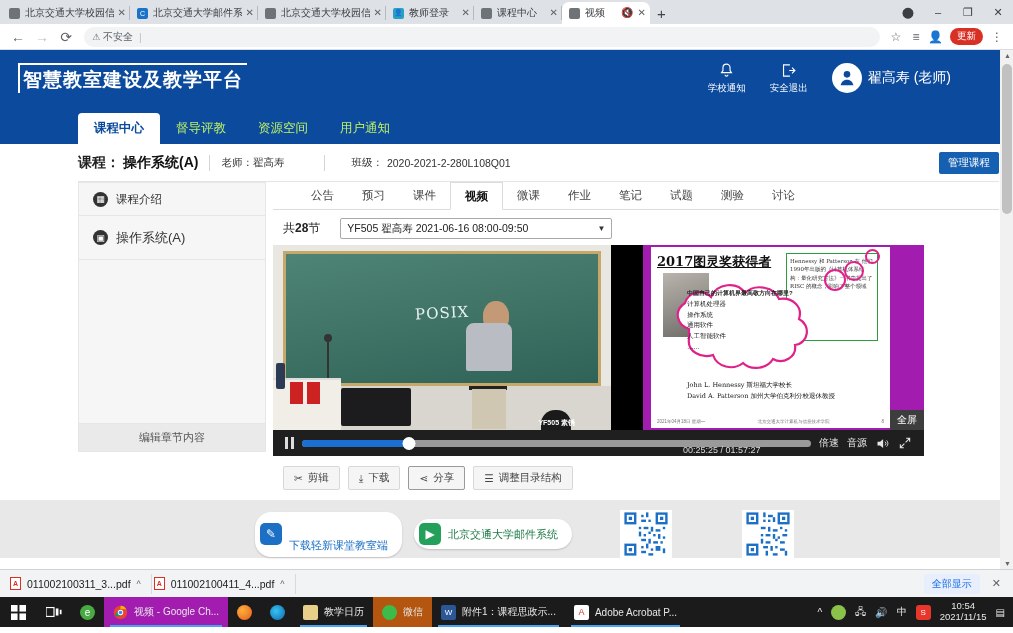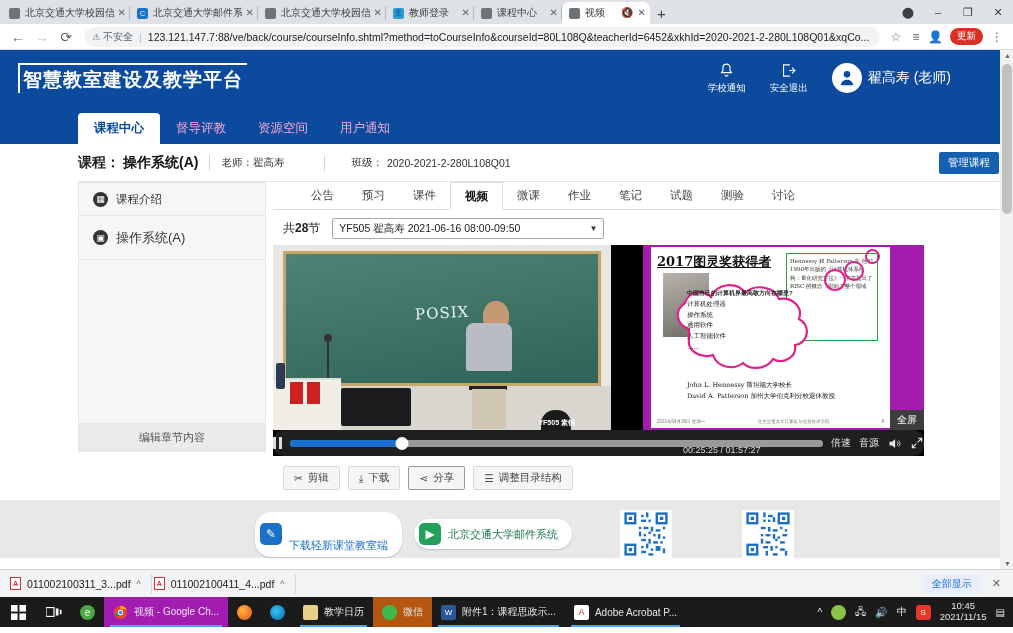--- a/index.html
+++ b/index.html
@@ -51,21 +51,21 @@
      border-top:2px solid #fff; border-left:2px solid #fff; padding:2px 4px 0 3px; }
   .header-right { margin-left:auto; display:flex; align-items:center; gap:24px; padding-right:44px; }
   .hdr-item { display:flex; flex-direction:column; align-items:center; font-size:9.5px; gap:3px; }
   .hdr-item svg { display:block; }
   .user-chip { display:flex; align-items:center; gap:6px; }
   .avatar-circle { width:30px; height:30px; border-radius:50%; background:#fff; display:flex;
      align-items:center; justify-content:center; }
   .user-name { font-size:14px; }
 
   .navbar { background:#0b4a9c; height:38px; display:flex; align-items:flex-end; padding-left:78px; }
-  .navtab { font-size:12.5px; color:#f9a8d4; padding:7px 16px; }
+  .navtab { font-size:12.5px; color:#bef264; padding:7px 16px; }
   .navtab.active { background:#fff; color:#0b4a9c; border-radius:4px 4px 0 0; font-weight:bold; }
 
   .course-bar { background:#fff; height:38px; display:flex; align-items:center;
      margin:0 14px 0 78px; border-bottom:1px solid #e4e4e4;justify-content:center; }
   .course-bar .cb-label { font-size:14px; font-weight:bold; color:#222; }
   .course-bar .cb-name { font-size:14px; font-weight:bold; color:#111; margin-left:3px;}
   .cb-sep { width:1px; height:16px; background:#d5d5d5; margin:0 11px; }
   .cb-small { font-size:10.5px; color:#333; }
   .manage-btn { margin-left:auto; background:#1560b0; color:#fff; font-size:10.5px;
      padding:4px 9px; border-radius:2px; }
@@ -80,21 +80,21 @@
   .side-blank { background:#f6f6f6; border:1px solid #e6e6e6; border-top:none; height:164px; }
   .side-edit { background:#eaeaea; border:1px solid #e6e6e6; border-top:none; height:28px;
      display:flex; align-items:center; justify-content:center; font-size:11px; color:#555; }
 
   .content { flex:1; margin-left:7px; }
   .tabrow { display:flex; border-bottom:1px solid #dcdcdc; height:28px; padding-left:24px; }
   .ctab { font-size:11.5px; color:#444; padding:6px 14px 5px 14px; }
   .ctab.active { background:#fff; border:1px solid #dcdcdc; border-bottom:1px solid #fff;
      margin-bottom:-1px; font-weight:bold; color:#111; }
 
-  .seltool { display:flex; align-items:center; gap:12px; padding:8px 0 6px 10px; }
+  .seltool { display:flex; align-items:center; gap:20px; padding:8px 0 6px 10px; }
   .count { font-size:12px; color:#222; }
   .count b { font-weight:bold; }
   .select-box { width:272px; height:21px; border:1px solid #a9a9a9; border-radius:2px;
      background:#fff; display:flex; align-items:center; padding:0 6px;
      font-size:10.5px; color:#222; }
   .select-box .caret { margin-left:auto; font-size:8px; color:#333; }
 
   
   .player { width:651px; margin-left:0; background:#000; position:relative; }
   .video-stage { height:185px; display:flex; position:relative; }
@@ -139,21 +139,21 @@
   .cloud { position:absolute; left:18px; top:30px; width:190px; height:104px; }
   .cloud svg { width:100%; height:100%; }
   .cloud-text { position:absolute; left:36px; top:42px; font-size:6.5px; color:#222; line-height:1.65; }
   .cloud-text .q { font-weight:bold; font-size:6px; }
   .slide-list { position:absolute; left:36px; bottom:26px; font-size:6.5px; color:#111;
      line-height:1.7; font-family:"DejaVu Serif",serif; }
   .slide-foot { position:absolute; left:6px; bottom:4px; right:6px; font-size:4.5px; color:#777;
      display:flex; justify-content:space-between; }
   .pen-circle { position:absolute; border:2px solid #e0218a; border-radius:50%; }
 
-  .controls { height:26px; background:#1f1f1f; display:flex; align-items:center; padding:0 0; gap:8px;border-radius:11px; }
+  .controls { height:26px; background:#1f1f1f; display:flex; align-items:center; padding:0 12px; gap:8px; }
   .pause-btn { display:flex; gap:3px; }
   .pause-btn span { width:3px; height:12px; background:#ddd; }
   .progress { flex:1; height:7px; background:#9a9a9a; border-radius:4px; position:relative; }
   .progress .fill { position:absolute; left:0; top:0; height:7px; width:21%;
      background:#1a6fd0; border-radius:4px; }
   .progress .knob { position:absolute; left:21%; top:-3px; width:13px; height:13px;
      background:#fff; border-radius:50%; transform:translateX(-50%); }
   .ctrl-txt { font-size:10px; color:#eaeaea; }
   .time-label { position:absolute; left:410px; bottom:1px; font-size:9px; color:#dcdcdc; }
 
@@ -265,21 +265,20 @@
 <div class="omnibar">
   <div class="navbtn">←</div>
   <div class="navbtn dim">→</div>
   <div class="navbtn">⟳</div>
   <div class="urlbox">
     <span class="warn">
       <span class="tri">⚠</span>
       <span>不安全</span>
     </span>
     <span class="url-sep">|</span>
-    <span class="urltext">123.121.147.7:88/ve/back/course/courseInfo.shtml?method=toCourseInfo&amp;courseId=80L108Q&amp;teacherId=6452&amp;xkhId=2020-2021-2-280L108Q01&amp;xqCo...</span>
   </div>
   <div class="ombtn">☆</div>
   <div class="ombtn">≡</div>
   <div class="ombtn">👤</div>
   <div class="updatebtn">更新</div>
   <div class="ombtn">⋮</div>
 </div>
 
 <div class="page">
 
@@ -670,18 +669,18 @@
   </div>
 
   <div class="tray">
     <span>^</span>
     <span class="tb-ic" style="background:#8bc34a;border-radius:50%"></span>
     <span>🖧</span>
     <span>🔊</span>
     <span>中</span>
     <span class="tb-ic" style="background:#e8362b;border-radius:3px;font-size:8px">S</span>
     <span class="clock">
-      <div>10:45</div>
+      <div>10:54</div>
       <div>2021/11/15</div>
     </span>
     <span>▤</span>
   </div>
 </div>
 
 </body></html>

